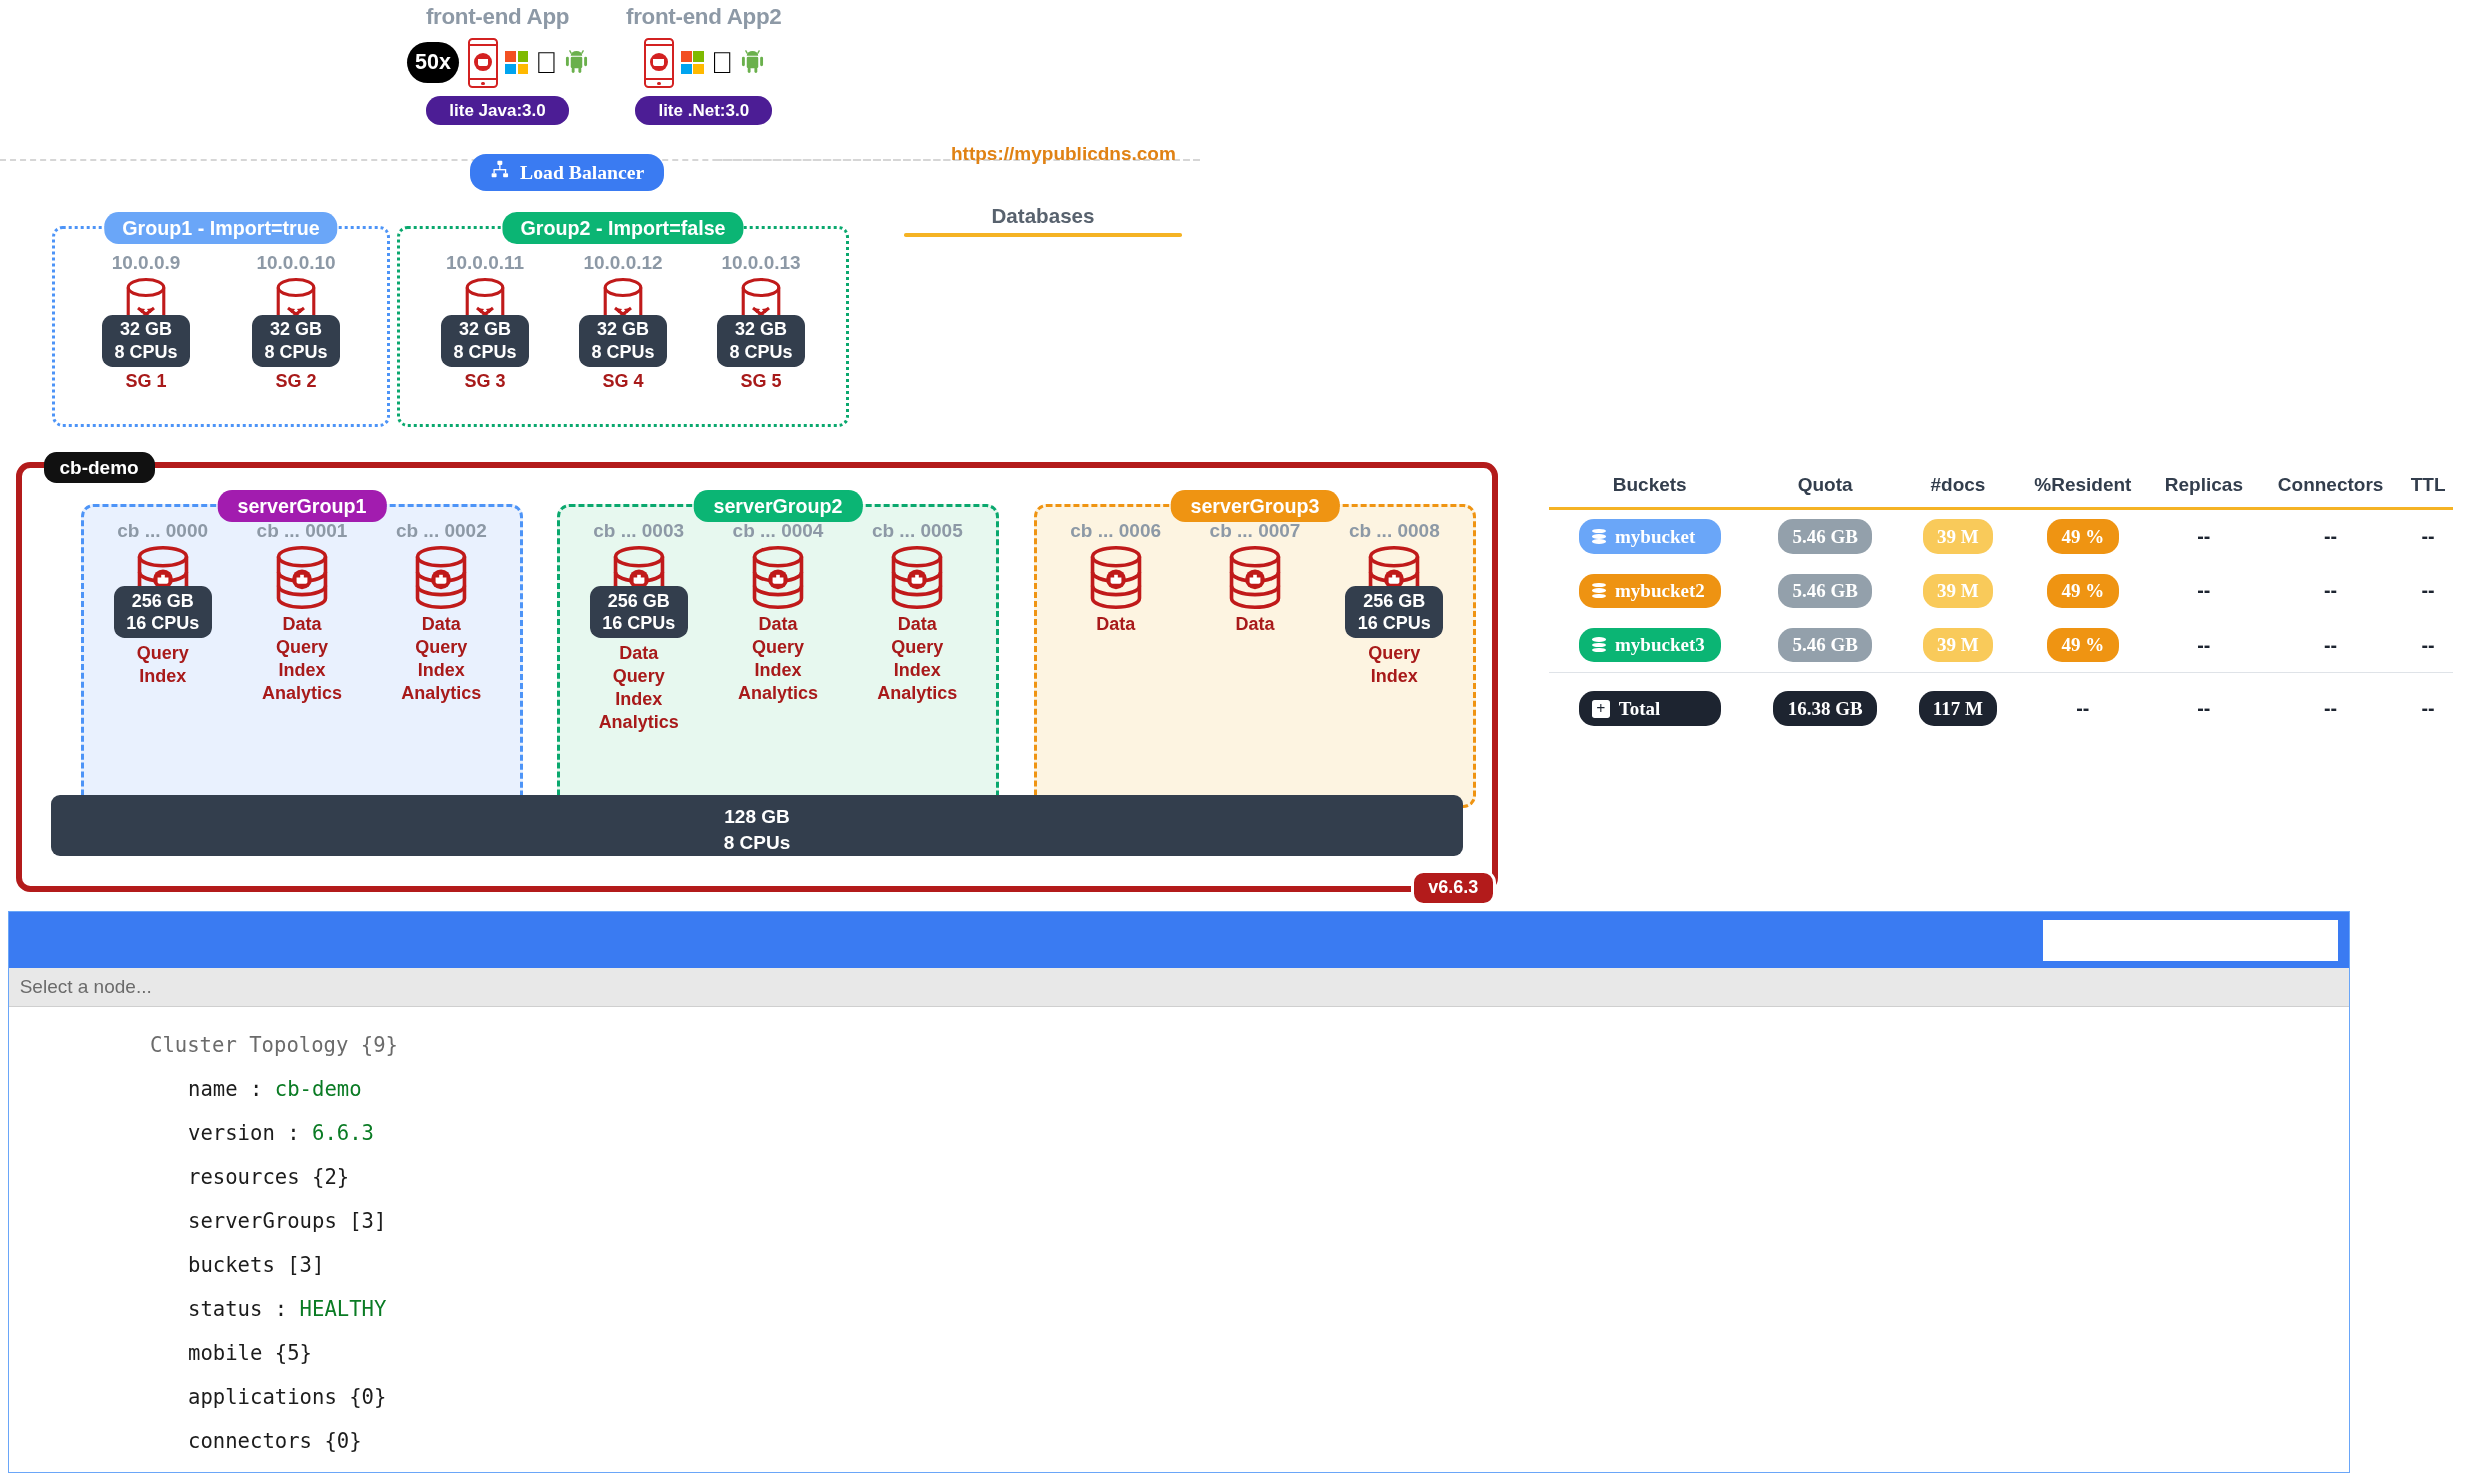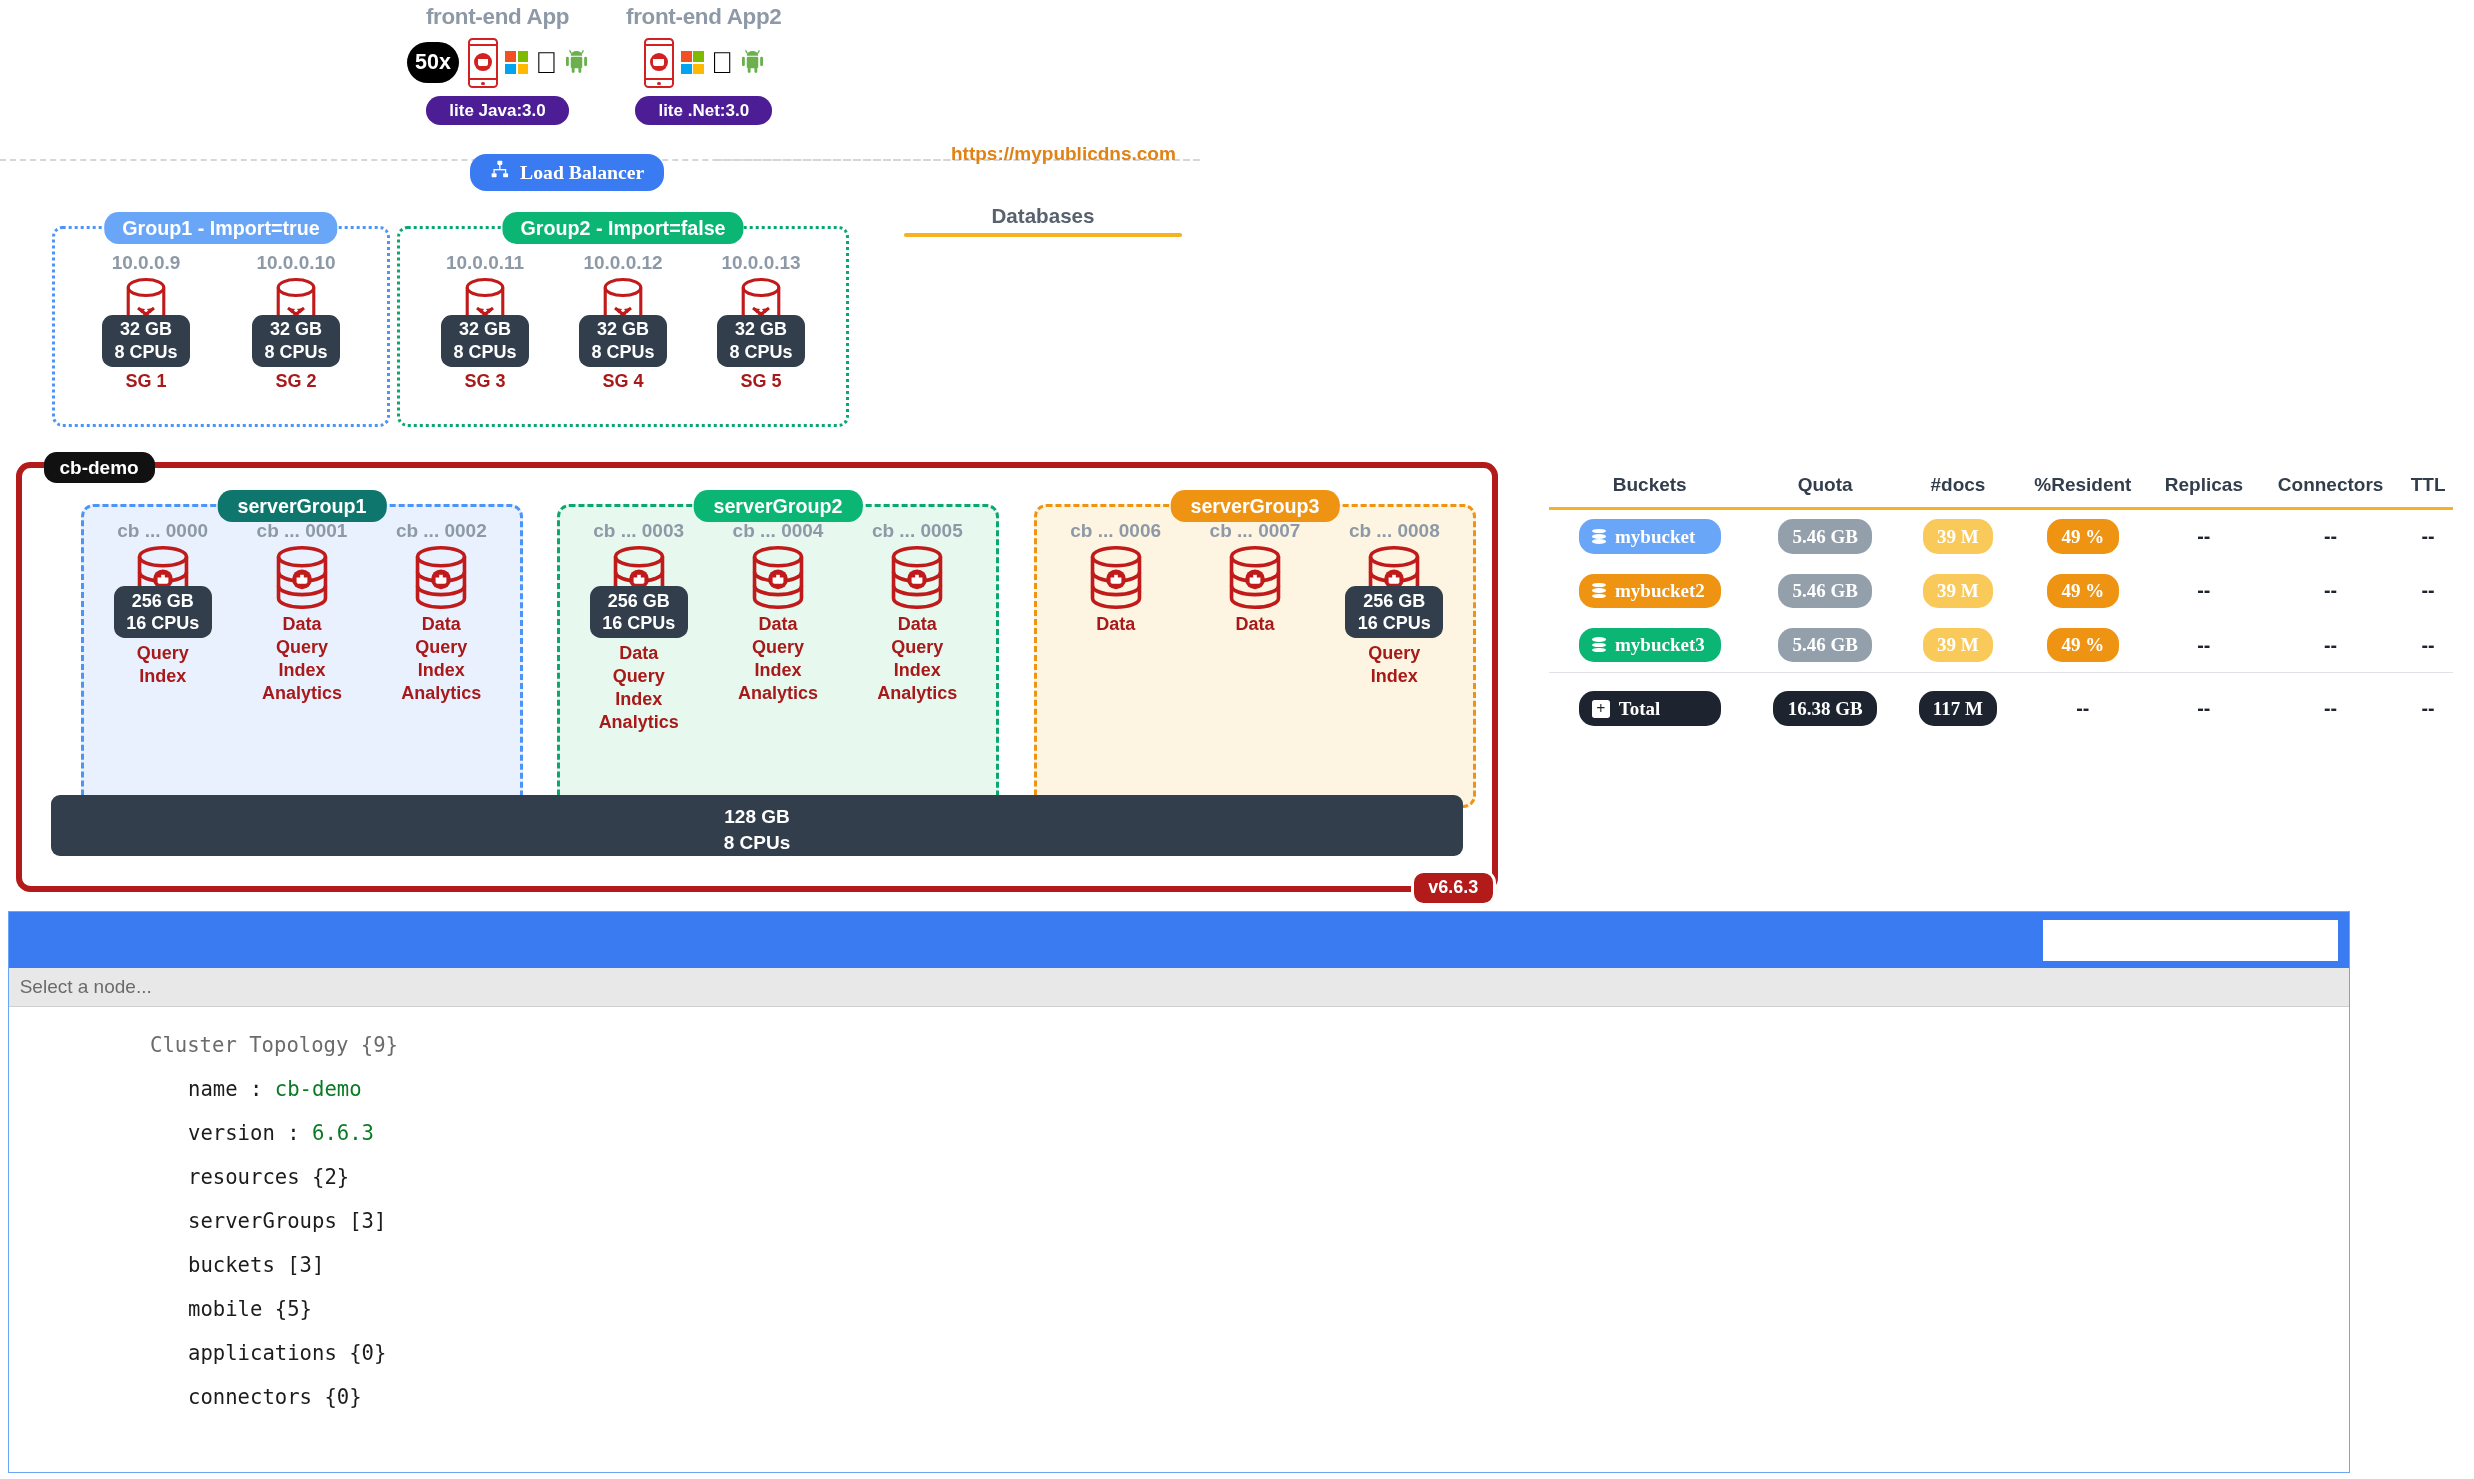--- a/index.html
+++ b/index.html
@@ -140,21 +140,21 @@
   }
   .sgrp {
     position: absolute; top: 36px; border-radius: 12.5px; padding: 9px;
   }
   .sgrp-label {
     position: absolute; top: -17px; left: 50%; transform: translateX(-50%);
     color:#fff; font-weight:bold; font-size: 19.7px; padding: 4.5px 19.7px;
     border-radius: 14.3px; white-space: nowrap;
   }
   .sgrp.s1 { left: 59px; width: 442px; height: 304px; border: 3.6px dashed #4d94f7; background:#e9f1fe; }
-  .sgrp.s1 .sgrp-label { background:#0f766e; }
+  .sgrp.s1 .sgrp-label { background:#a21caf; }
   .sgrp.s2 { left: 535px; width: 442px; height: 304px; border: 3.6px dashed #0aa86e; background:#e7f8ef; }
   .sgrp.s2 .sgrp-label { background:#0bb574; }
   .sgrp.s3 { left: 1012px; width: 442px; height: 304px; border: 3.6px dashed #ef9412; background:#fdf4e1; }
   .sgrp.s3 .sgrp-label { background:#ef9412;text-align:center; }
   .sgrp-row { display:flex; justify-content: space-around; padding-top: 3.6px; }
   .cb-node { display:flex; flex-direction:column; align-items:center; width: 134px; }
   .cb-id { color:#8d99a6; font-weight:bold; font-size: 19px; margin-bottom: 3.6px; white-space: nowrap;}
   .cb-spec {
     background:#333e4d; color:#fff; border-radius:10.7px; text-align:center;
     font-size:18px; font-weight:bold; line-height:1.25; padding: 3.6px 12.5px;
@@ -732,20 +732,21 @@
       <span>Select a node...</span>
     </div>
     <div class="jtree">
       <div class="jrow lvl1">Cluster Topology {9}</div>
       <div id="jentries">
           <div class="jrow lvl2"><span class="jkey">name</span><span> : </span><span class="jval">cb-demo</span></div>
           <div class="jrow lvl2"><span class="jkey">version</span><span> : </span><span class="jval">6.6.3</span></div>
           <div class="jrow lvl2"><span class="jkey">resources</span><span> </span><span class="jcnt">{2}</span></div>
           <div class="jrow lvl2"><span class="jkey">serverGroups</span><span> </span><span class="jcnt">[3]</span></div>
           <div class="jrow lvl2"><span class="jkey">buckets</span><span> </span><span class="jcnt">[3]</span></div>
+          <div class="jrow lvl2"><span class="jkey">status</span><span> : </span><span class="jval">HEALTHY</span></div>
           <div class="jrow lvl2"><span class="jkey">mobile</span><span> </span><span class="jcnt">{5}</span></div>
           <div class="jrow lvl2"><span class="jkey">applications</span><span> </span><span class="jcnt">{0}</span></div>
           <div class="jrow lvl2"><span class="jkey">connectors</span><span> </span><span class="jcnt">{0}</span></div>
         </div>
     </div>
   </div>
 
 </div>
 
 

